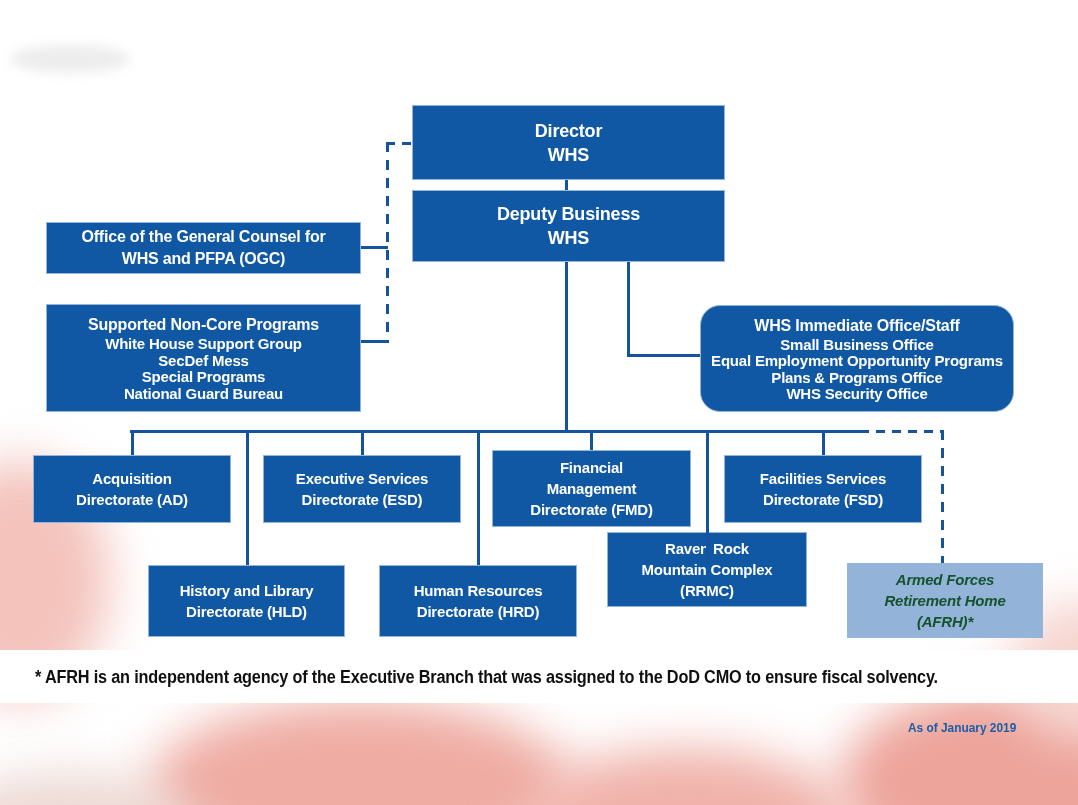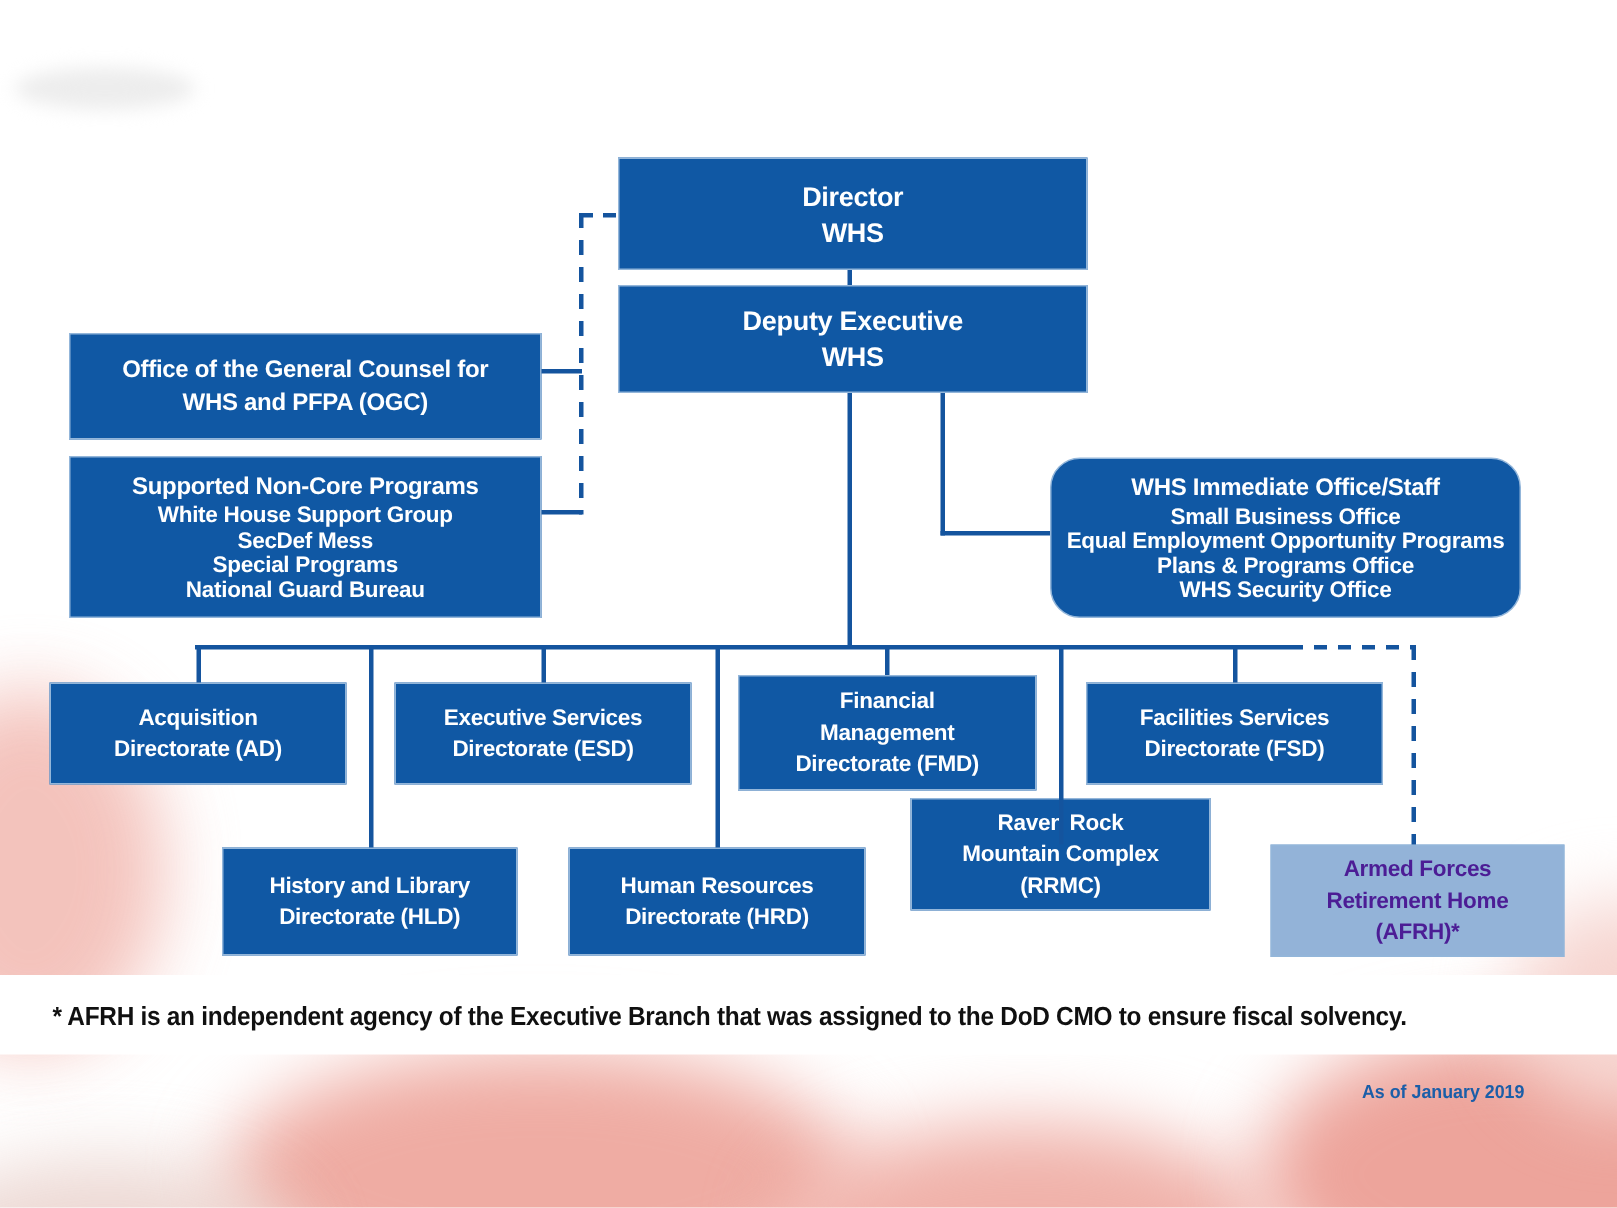--- a/index.html
+++ b/index.html
@@ -17,21 +17,21 @@
   
   .chart{position:absolute;inset:0;z-index:2;}
   .node{
     position:absolute;box-sizing:border-box;
     background:var(--box-blue,#1058A4);
     border:1px solid #93b6da;
     color:#ffffff;font-weight:bold;text-align:center;
     display:flex;flex-direction:column;justify-content:center;align-items:center;
     letter-spacing:-0.2px;
   }
-  .node.light{background:var(--light-blue,#93B3D8);color:#4c1d95;}
+  .node.light{background:var(--light-blue,#93B3D8);color:#14532d;font-style:italic;}
   .node .ttl{white-space:pre-line;font-size:15px;line-height:21px;}
   .node.big .ttl{font-size:18px;line-height:24px;}
   .node.med .ttl{font-size:16px;line-height:22px;}
   .node .hd{font-size:16px;line-height:21px;}
   .node .items{white-space:pre-line;font-size:15px;line-height:16.5px;margin-top:1px;}
   
   .ln{position:absolute;z-index:2;}
   .h{height:3px;background:var(--line-blue,#14549E);}
   .v{width:3px;background:var(--line-blue,#14549E);}
   .hd-dash{height:3px;background:repeating-linear-gradient(to right,var(--line-blue,#14549E) 0 9px,transparent 9px 16px);}
@@ -85,25 +85,25 @@
     <div class="ln v" style="left:246px;top:432px;height:133px;"></div>
     <div class="ln v" style="left:477px;top:432px;height:133px;"></div>
     <div class="ln v" style="left:706px;top:432px;height:131px;"></div>
 
     <div class="node big" style="left:412px;top:105px;width:313px;height:75px;">
       <div class="ttl">Director
 WHS</div>
     </div>
 
     <div class="node big" style="left:412px;top:190px;width:313px;height:72px;">
-      <div class="ttl">Deputy Executive
+      <div class="ttl">Deputy Business
 WHS</div>
     </div>
 
-    <div class="node med" style="left:46px;top:222px;width:315px;height:71px;">
+    <div class="node med" style="left:46px;top:222px;width:315px;height:52px;">
       <div class="ttl">Office of the General Counsel for
 WHS and PFPA (OGC)</div>
     </div>
 
     <div class="node" style="left:46px;top:304px;width:315px;height:108px;">
       <div class="hd">Supported Non-Core Programs</div>
       <div class="items">White House Support Group
 SecDef Mess
 Special Programs
 National Guard Bureau</div>

